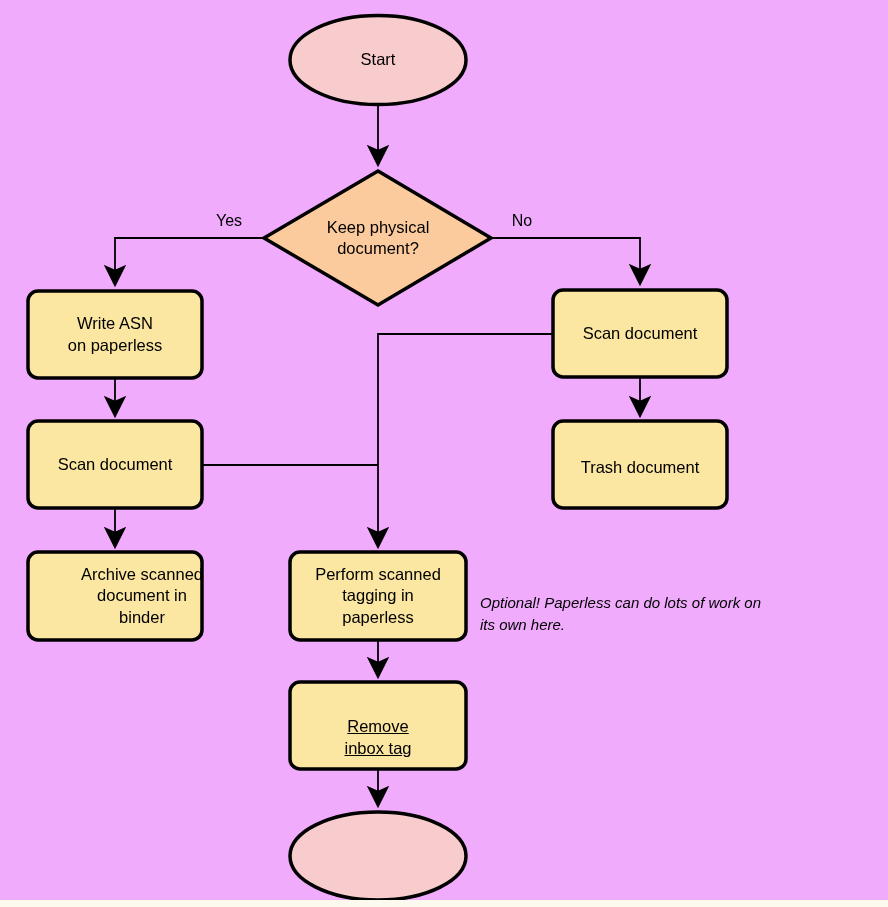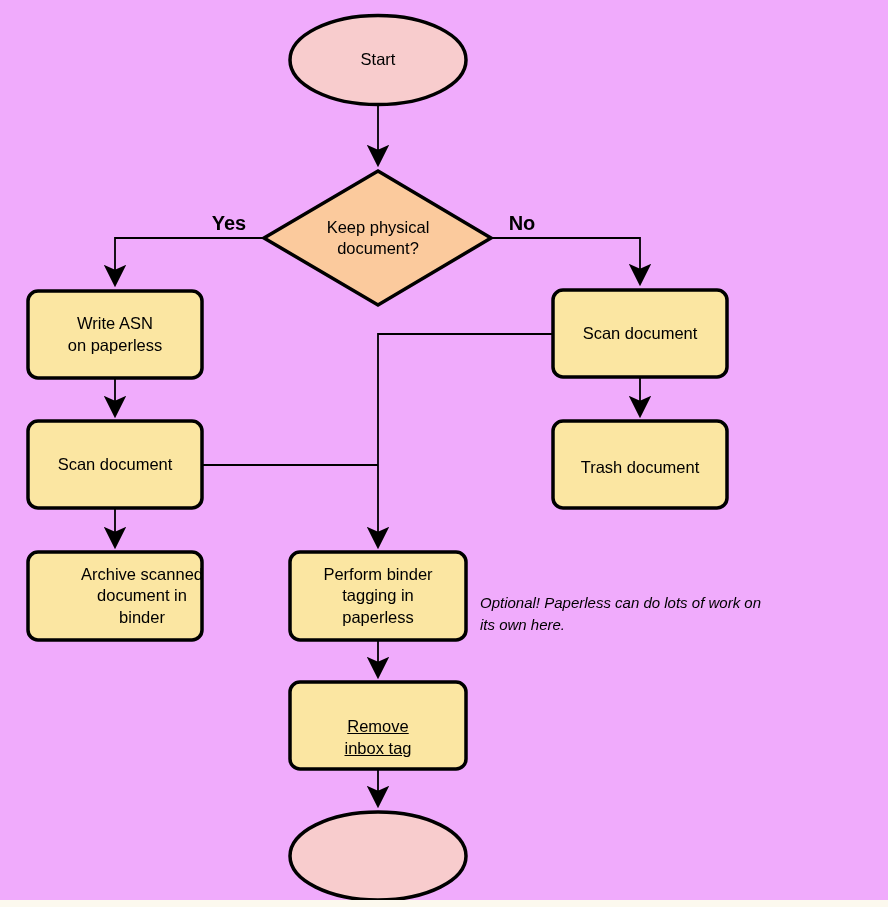--- a/index.html
+++ b/index.html
@@ -28,24 +28,23 @@
     text-align: center;
     white-space: pre-line;
     font-size: 16.5px;
     line-height: 1.28;
     color: #000000;
     pointer-events: none;
   }
   .edge-label {
     position: absolute;
     text-align: center;
-    font-size: 20px;
+    font-size: 16px;
     color: #000000;
     pointer-events: none;
-    font-weight: bold;
   }
   .annotation {
     position: absolute;
     left: 480px;
     top: 592px;
     width: 402px;
     font-size: 15px;
     font-style: italic;
     line-height: 1.45;
     color: #000000;
@@ -104,21 +103,21 @@
   <div class="node-label" style="left:276px; top:190px; width:204px; height:96px;">Keep physical
 document?</div>
   <div class="node-label" style="left:28px; top:291px; width:174px; height:87px;">Write ASN
 on paperless</div>
   <div class="node-label" style="left:28px; top:421px; width:174px; height:87px;">Scan document</div>
   <div class="node-label" style="left:44px; top:552px; width:196px; height:88px;">Archive scanned
 document in
 binder</div>
   <div class="node-label" style="left:553px; top:290px; width:174px; height:87px;">Scan document</div>
   <div class="node-label" style="left:553px; top:421px; width:174px; height:93px;">Trash document</div>
-  <div class="node-label" style="left:290px; top:552px; width:176px; height:88px;">Perform binder
+  <div class="node-label" style="left:290px; top:552px; width:176px; height:88px;">Perform scanned
 tagging in
 paperless</div>
   <div class="node-label" style="left:290px; top:682px; width:176px; height:111px;text-decoration:underline;">Remove
 inbox tag</div>
 
   <div class="edge-label" style="left:208px; top:212px; width:42px;">Yes</div>
   <div class="edge-label" style="left:503px; top:212px; width:38px;">No</div>
 
   <div class="annotation">Optional! Paperless can do lots of work on
 its own here.</div>

